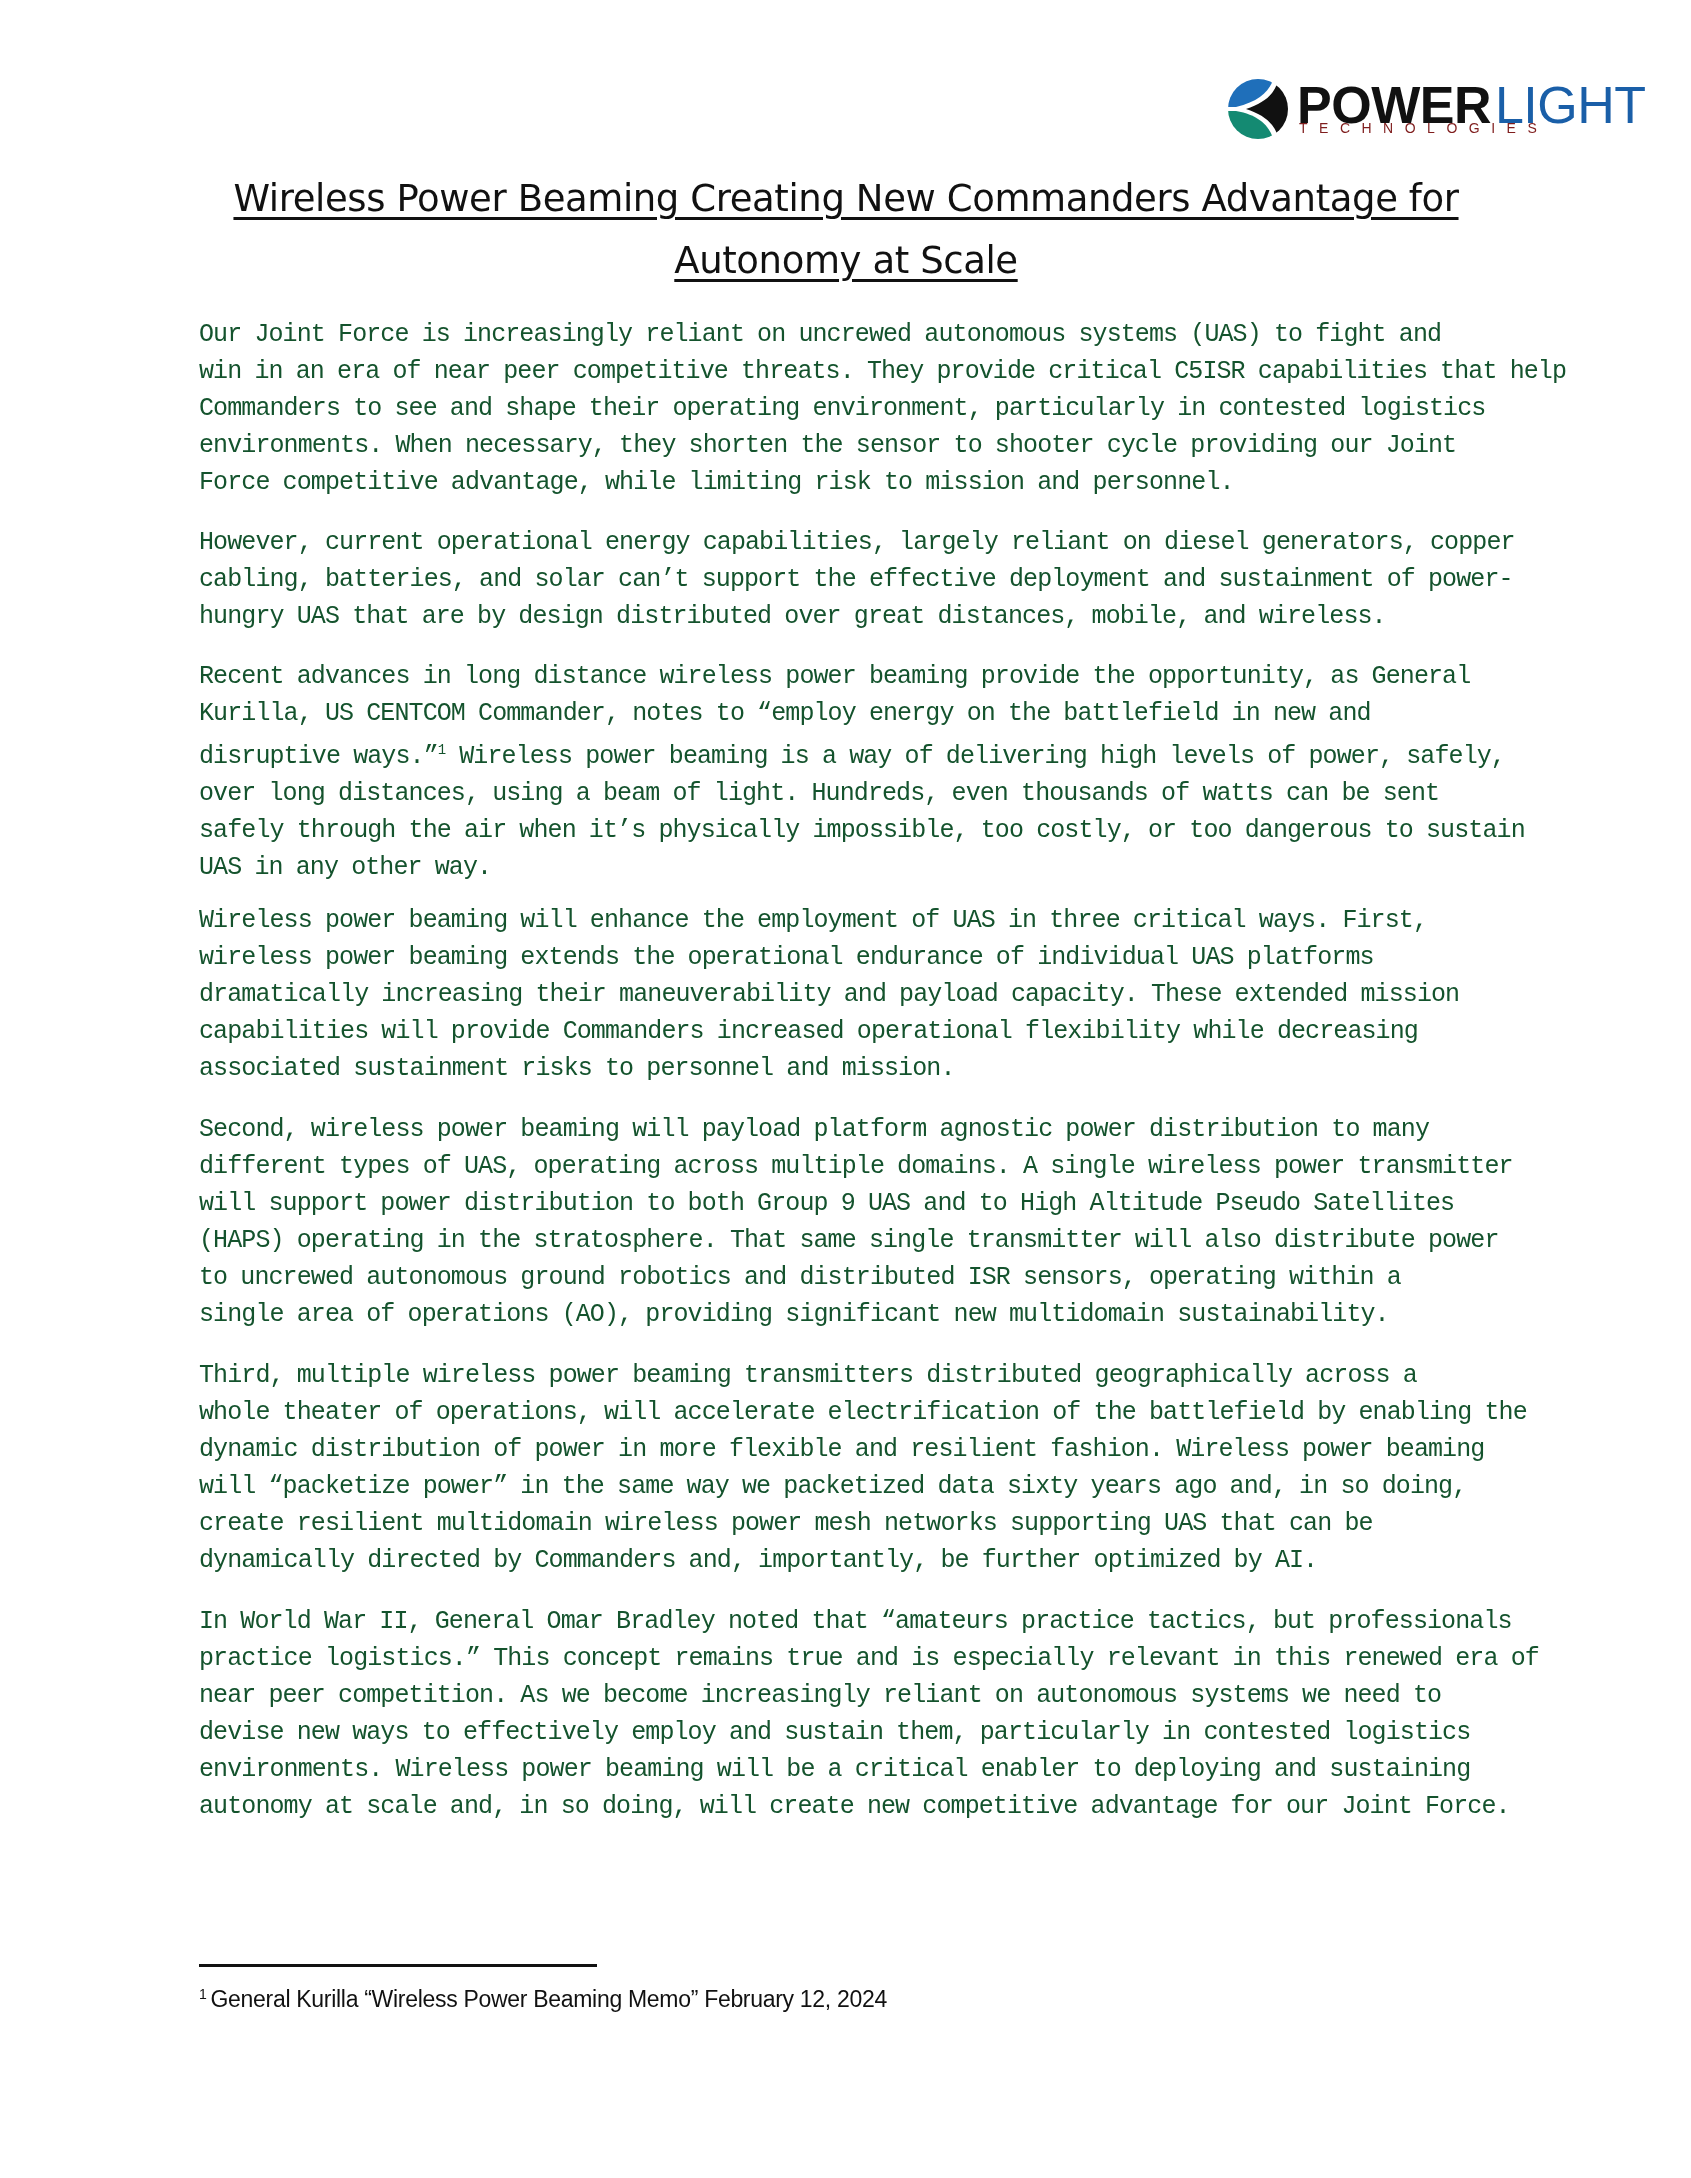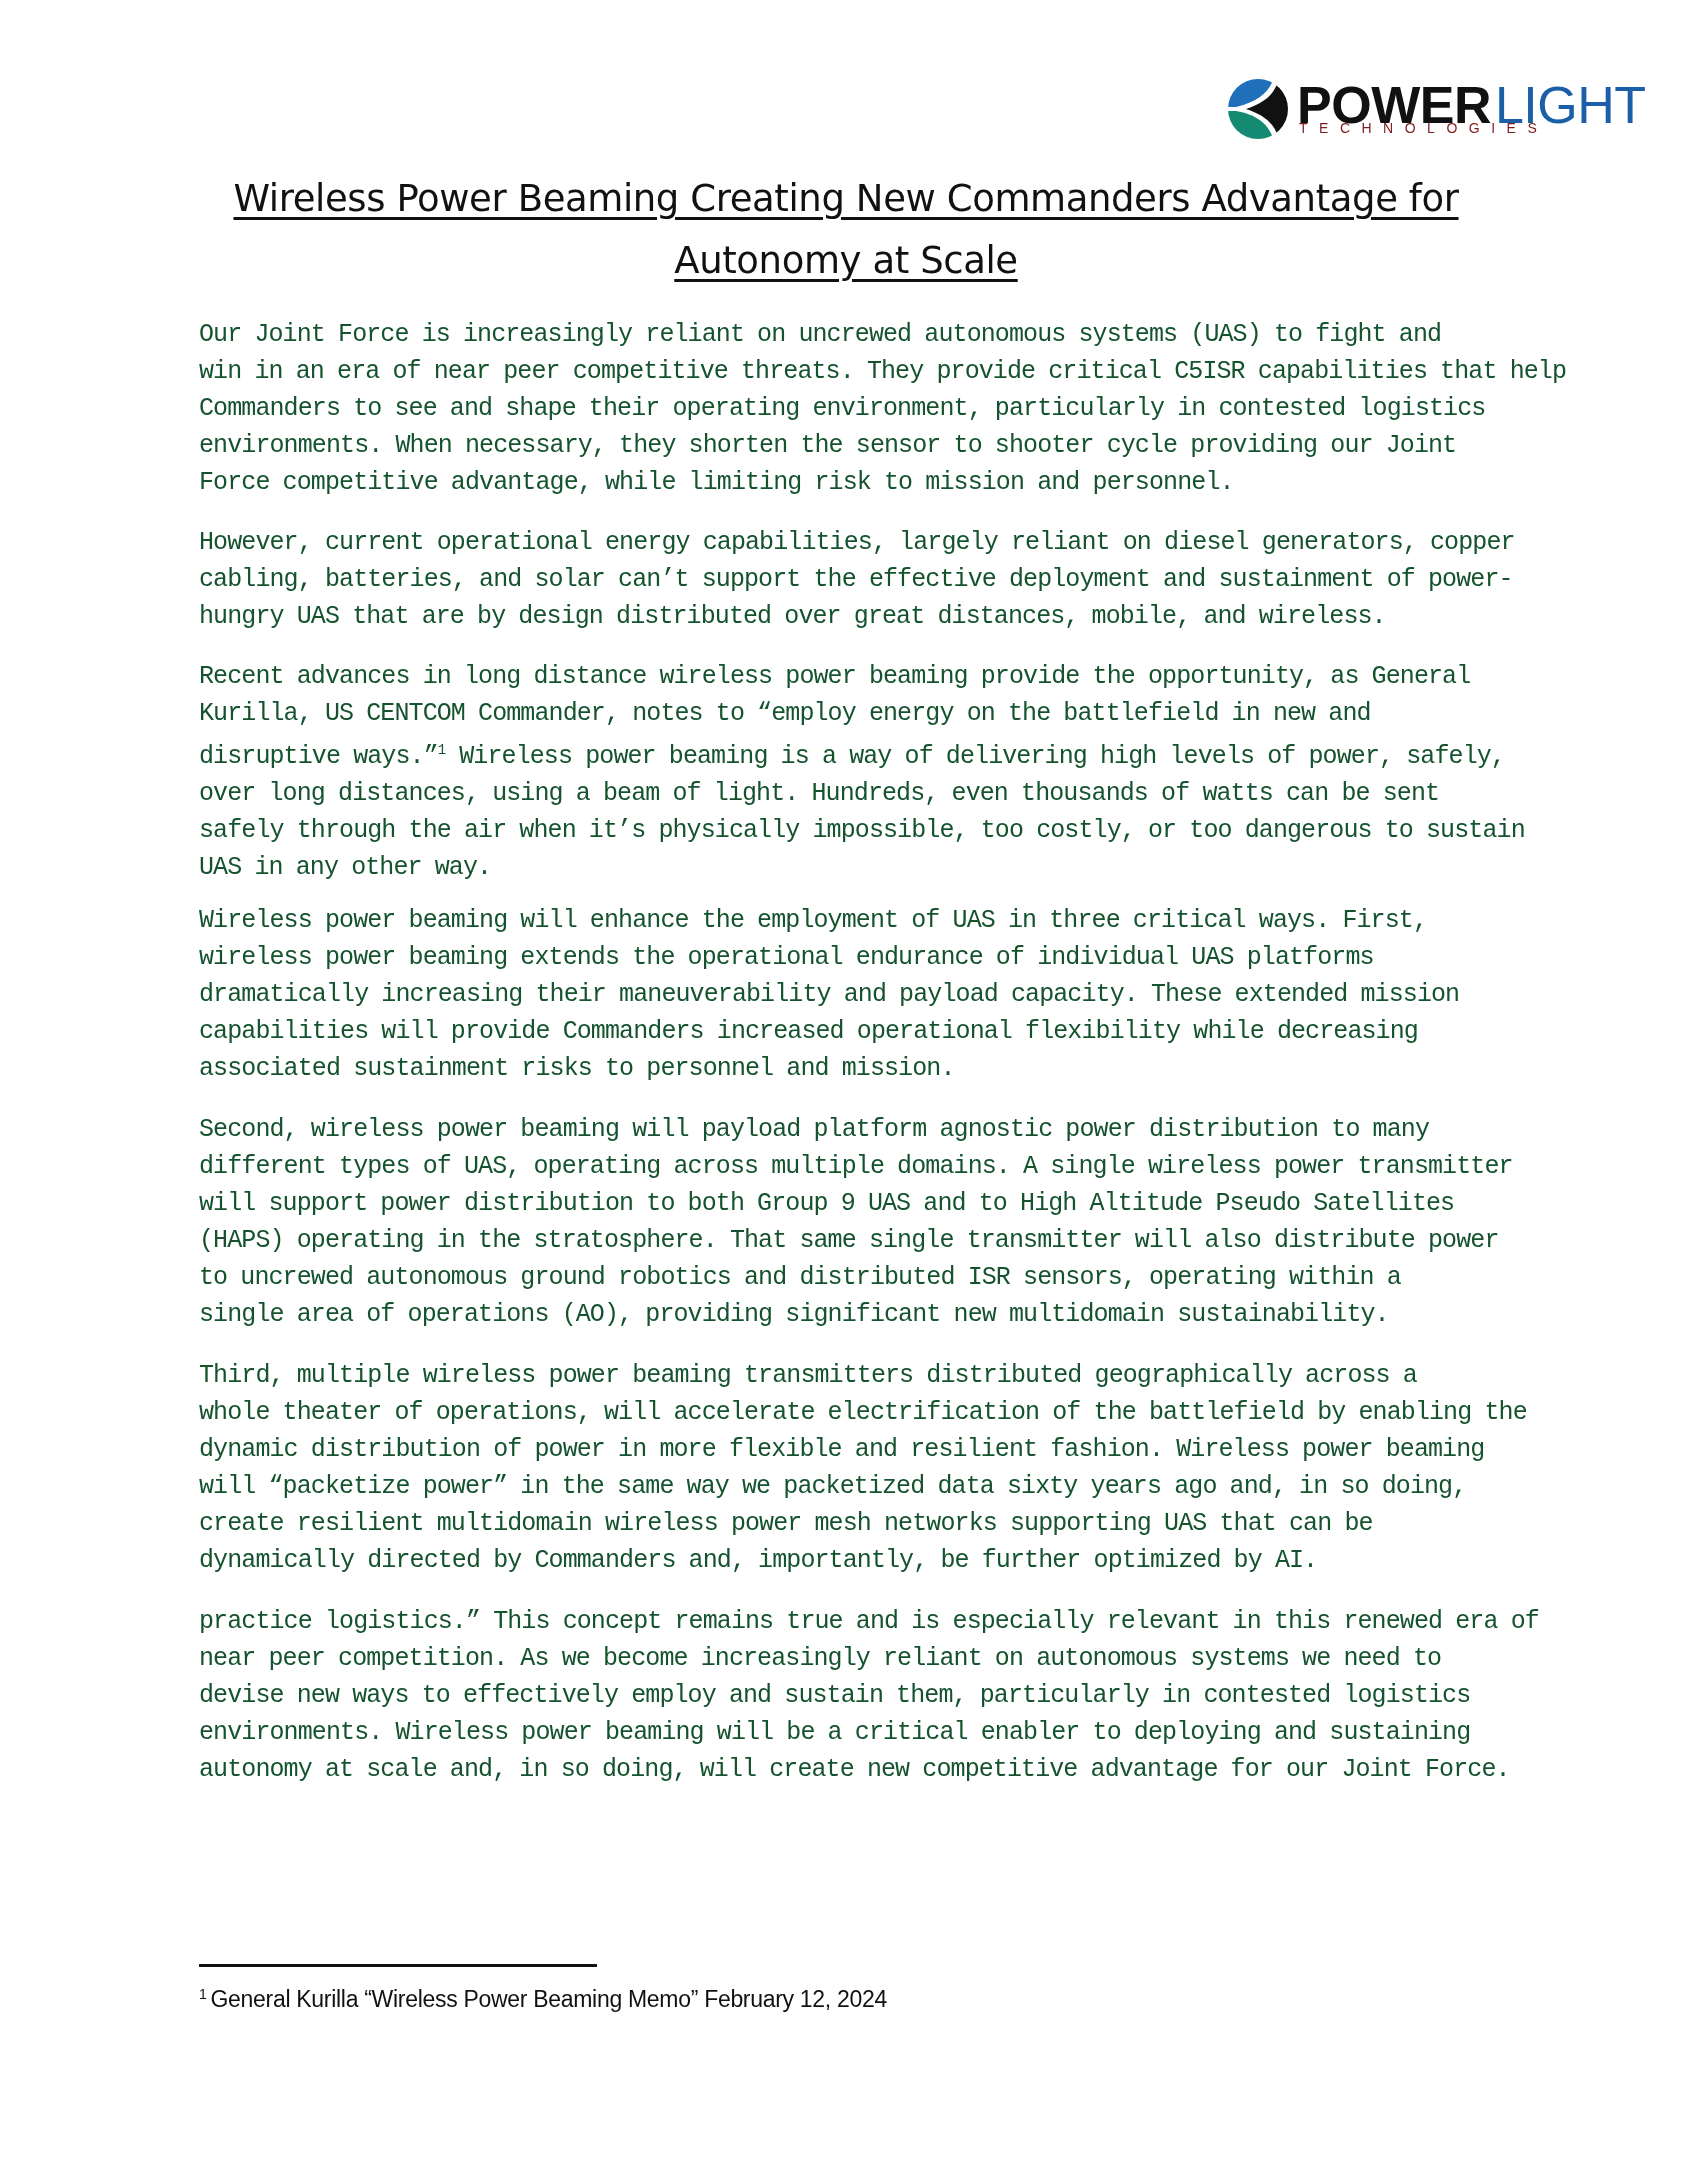--- a/index.html
+++ b/index.html
@@ -193,20 +193,21 @@
 <p class="para" style="top:1357px">
   <span class="ln">Third, multiple wireless power beaming transmitters distributed geographically across a</span>
   <span class="ln">whole theater of operations, will accelerate electrification of the battlefield by enabling the</span>
   <span class="ln">dynamic distribution of power in more flexible and resilient fashion. Wireless power beaming</span>
   <span class="ln">will “packetize power” in the same way we packetized data sixty years ago and, in so doing,</span>
   <span class="ln">create resilient multidomain wireless power mesh networks supporting UAS that can be</span>
   <span class="ln">dynamically directed by Commanders and, importantly, be further optimized by AI.</span>
 </p>
 
 <p class="para" style="top:1603px">
+  <span class="ln">In World War II, General Omar Bradley noted that “amateurs practice tactics, but professionals</span>
   <span class="ln">practice logistics.” This concept remains true and is especially relevant in this renewed era of</span>
   <span class="ln">near peer competition. As we become increasingly reliant on autonomous systems we need to</span>
   <span class="ln">devise new ways to effectively employ and sustain them, particularly in contested logistics</span>
   <span class="ln">environments. Wireless power beaming will be a critical enabler to deploying and sustaining</span>
   <span class="ln">autonomy at scale and, in so doing, will create new competitive advantage for our Joint Force.</span>
 </p>
 
 <div class="fn-rule"></div>
 <p class="footnote"><span class="fn-num">1</span><span>General Kurilla “Wireless Power Beaming Memo” February 12, 2024</span></p>
 

